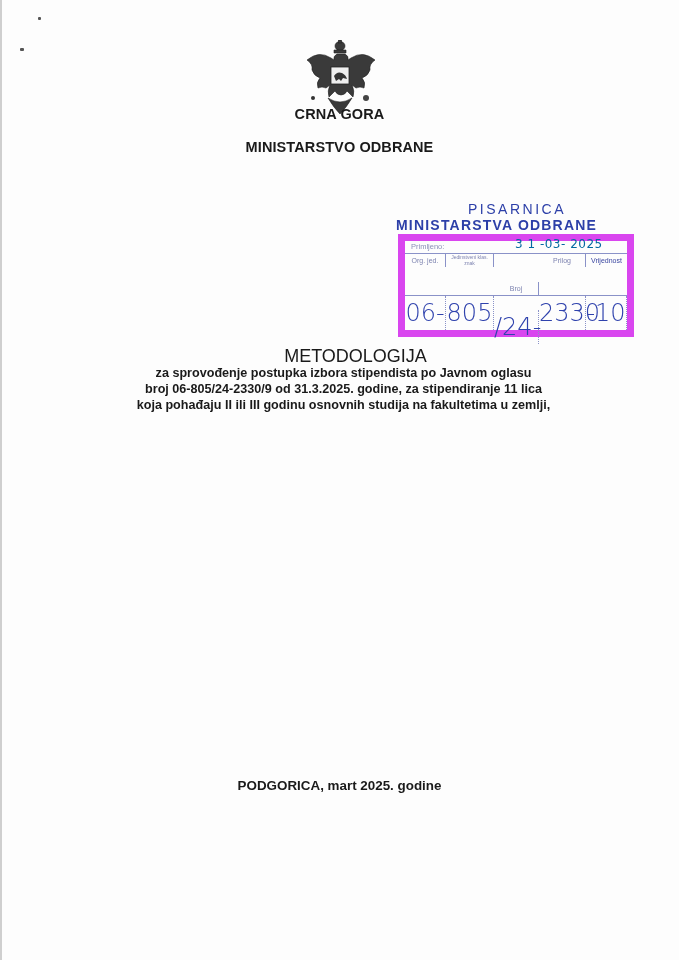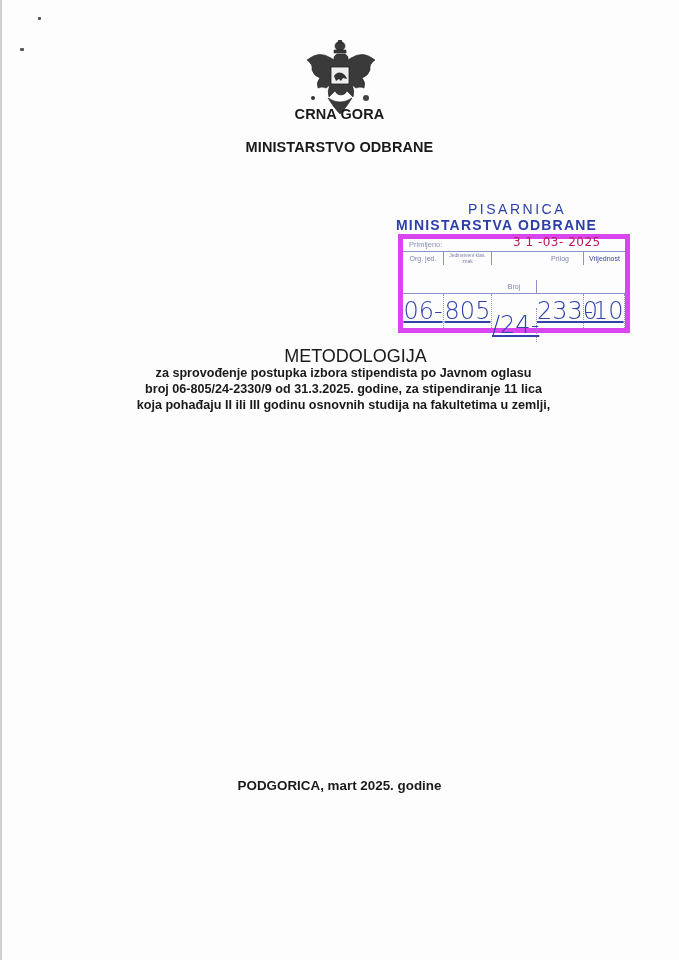--- a/index.html
+++ b/index.html
@@ -9,29 +9,29 @@
     }
     .edge { position: absolute; left: 0; top: 0; width: 2px; height: 960px; background: #cfcfcf; }
     .speck { position: absolute; width: 3px; height: 3px; background: #555; border-radius: 1px; }
     .crest { position: absolute; left: 303px; top: 40px; width: 74px; height: 78px; }
     .header-text { position: absolute; left: 0; width: 679px; text-align: center; font-weight: bold; font-size: 14.5px; letter-spacing: 0.1px; }
     .h1 { top: 106px; }
     .h2 { top: 139px; }
     .stamp { position: absolute; left: 396px; top: 201px; width: 228px; color: #2c3fa8; }
     .stamp-title1 { text-align: center; font-size: 14px; letter-spacing: 2.5px; padding-left: 14px; }
     .stamp-title2 { font-size: 14px; font-weight: bold; letter-spacing: 1.2px; white-space: nowrap; margin-top: 0px; }
-    .stamp-box { border: 5px solid #d946ef; margin-top: 1px; width: 222px; margin-left: 2px; }
+    .stamp-box { border: 7px solid #d946ef; margin-top: 1px; width: 222px; margin-left: 2px; }
     .stamp-row { display: flex; border-bottom: 1px solid #8a92c8; }
     .stamp-row:last-child { border-bottom: none; }
     .primljeno { font-size: 7.5px; color: #8a90b8; height: 12px; line-height: 12px; padding-left: 6px; position: relative; flex: 1; }
-    .date-hand { position: absolute; left: 110px; top: -3px; font-size: 12px; color: #be185d; font-family: "DejaVu Sans", sans-serif; letter-spacing: 0.5px; text-align: center; }
+    .date-hand { position: absolute; left: 110px; top: -3px; font-size: 12px; color: #0369a1; font-family: "DejaVu Sans", sans-serif; letter-spacing: 0.5px; text-align: center; }
     .stamp-cell { font-size: 7px; color: #7d83b0; text-align: center; border-right: 1px solid #8a92c8; height: 13px; line-height: 13px; overflow: hidden; }
     .stamp-cell:last-child { border-right: none; }
     .c1 { width: 40px; } .c2 { width: 47px; } .c3 { width: 44px; margin-top: 28px; } .c4 { width: 46px; } .c5 { flex: 1; color: #3a46a0; }
-    .hand-row { height: 34px; font-size: 24px; color: #2f42ad; font-family: "DejaVu Sans", sans-serif; font-weight: 300; align-items: center; text-decoration: underline; }
+    .hand-row { height: 34px; font-size: 24px; color: #2f42ad; font-family: "DejaVu Sans", sans-serif; font-weight: 300; align-items: center; }
     .hand-row .stamp-cell { height: 34px; line-height: 34px; border-right: 1px dotted #8a92c8; font-size: 24px; color: #2f42ad; overflow: visible; }
     .title { position: absolute; left: 16px; top: 346px; width: 679px; text-align: center; font-weight: normal; font-size: 18px; }
     .sub { position: absolute; left: 4px; top: 365px; width: 679px; text-align: center; font-weight: bold; font-size: 12.6px; line-height: 16.2px; }
     .sub div { white-space: nowrap; }
     .footer { position: absolute; left: 0; top: 778px; width: 679px; text-align: center; font-weight: bold; font-size: 13.4px; }
   </style>
 </head>
 <body>
 
 <div class="edge"></div>

